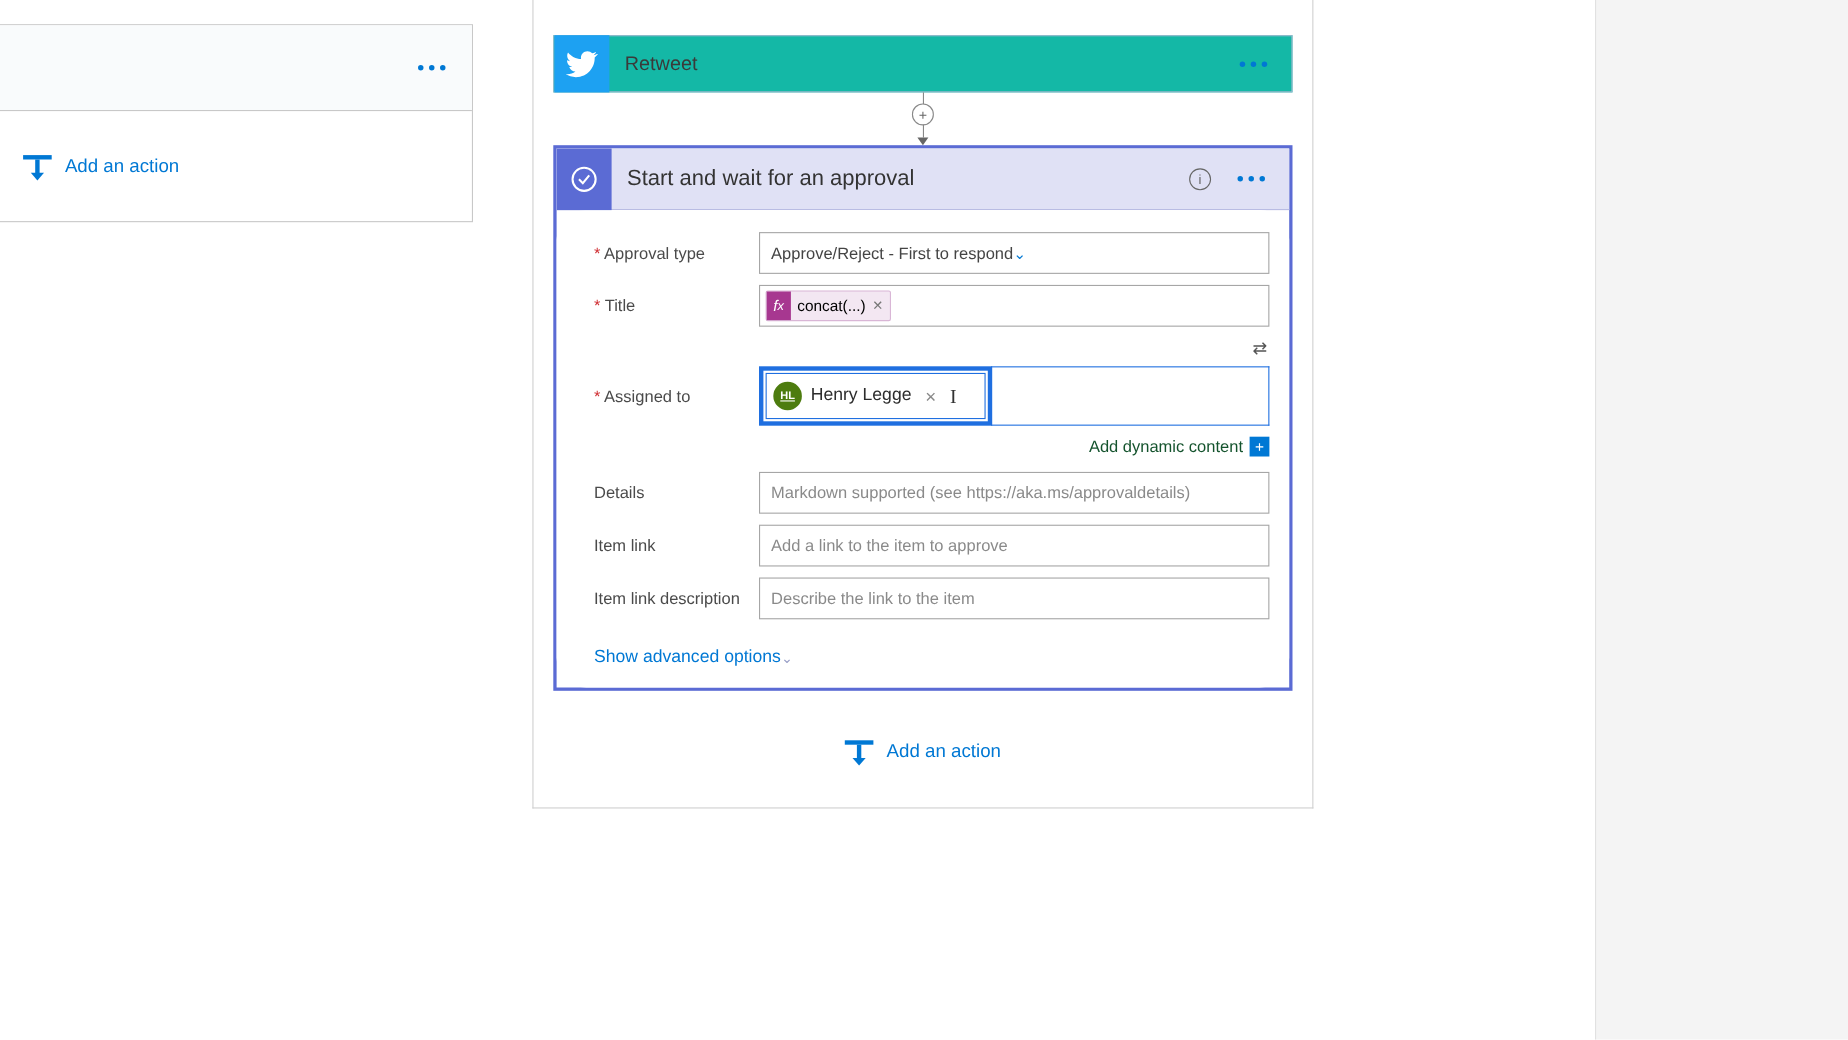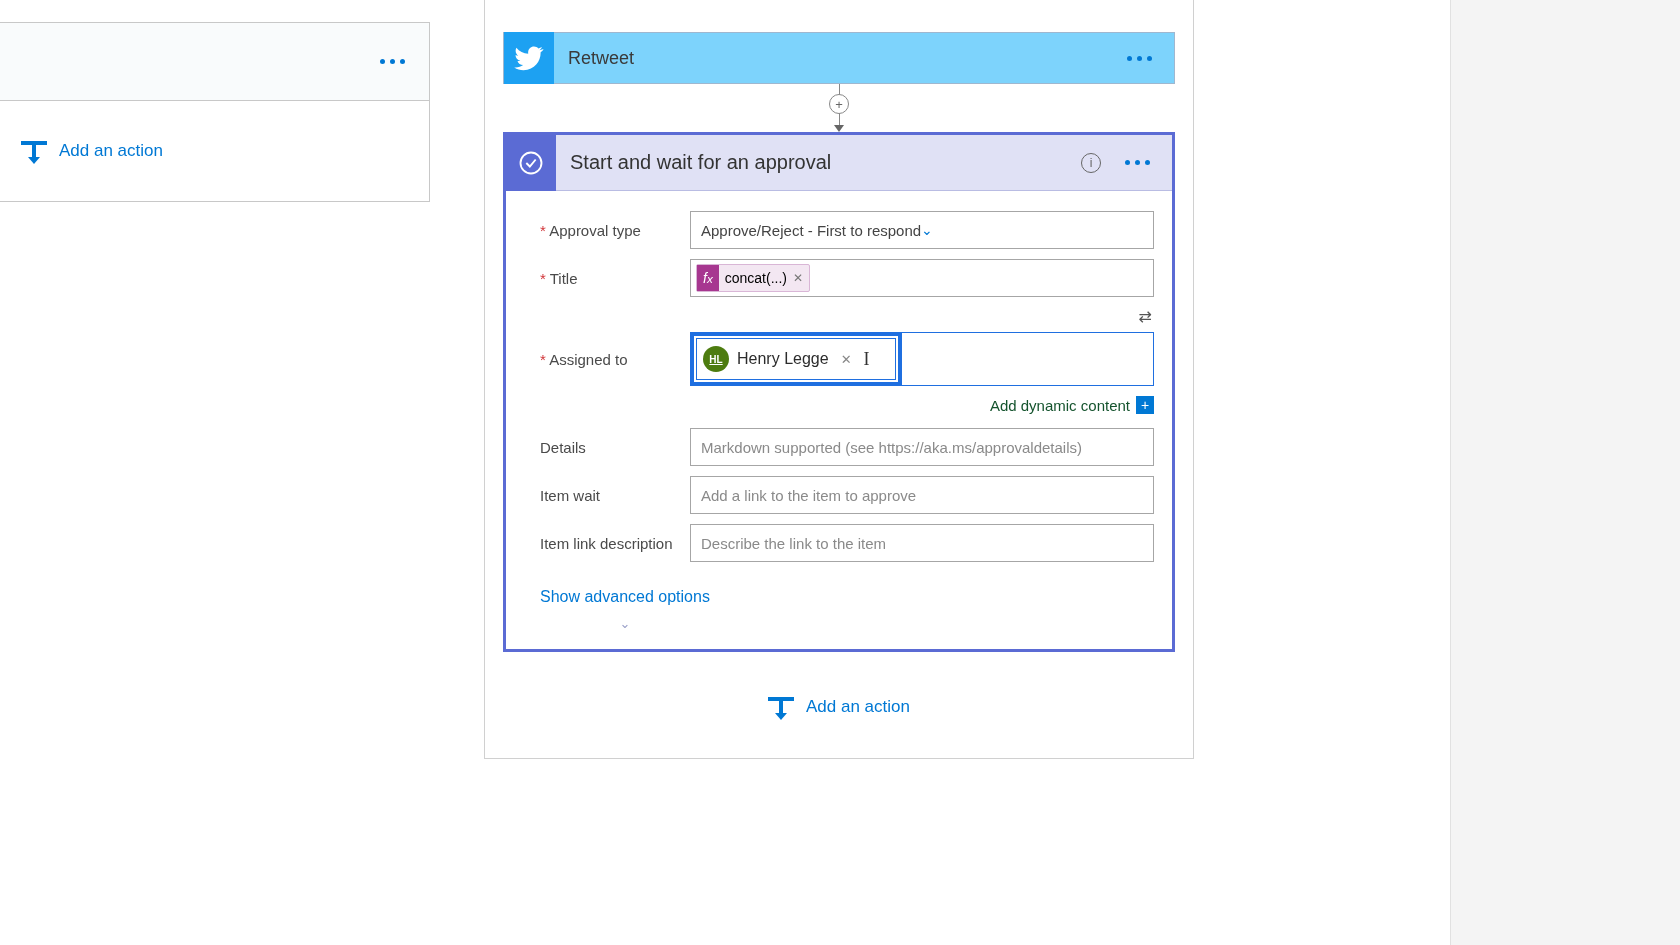--- a/index.html
+++ b/index.html
@@ -44,21 +44,21 @@
 .branch-outline {
   border-left: 1px solid #d0d0d0;
   border-right: 1px solid #d0d0d0;
   border-bottom: 1px solid #d0d0d0;
   padding: 32px 18px 28px 18px;
 }
 
 
 .action-card {
   border: 1px solid #9fb7cf;
-  background: #7dd3fc;
+  background: #14b8a6;
   display: flex; align-items: center;
   height: 52px;
   position: relative;
 }
 .action-icon-box {
   width: 50px; height: 52px;
   display: flex; align-items: center; justify-content: center;
   background: #1da1f2;
 }
 .action-title {
@@ -235,22 +235,22 @@
   height: 38px;
   width: 100%;
   padding: 0 10px;
   font-size: 15px;
   color: #444;
 }
 input.plain::placeholder { color: #8a8a8a; }
 
 .adv-link {
   color: #0078d4; font-size: 16px;
-  display: inline-flex; align-items: center; gap: 10px;
-  margin-top: 16px; cursor: pointer; flex-direction: column;
+  display: inline-flex; align-items: center; gap: 0;
+  margin-top: 16px; cursor: pointer;
 }
 .adv-chev { color: #9aa0c8; font-size: 13px; }
 
 
 .add-action {
   display: inline-flex; align-items: center; gap: 12px;
   color: #0078d4; font-size: 17px; cursor: pointer;
 }
 .add-action-icon {
   position: relative; width: 26px; height: 26px;
@@ -425,21 +425,21 @@
           </div>
 
           <div class="row">
             <div class="label">Details</div>
             <div class="field">
               <input class="plain" placeholder="Markdown supported (see https://aka.ms/approvaldetails)" style="">
             </div>
           </div>
 
           <div class="row">
-            <div class="label">Item wait</div>
+            <div class="label">Item link</div>
             <div class="field">
               <input class="plain" placeholder="Add a link to the item to approve" style="">
             </div>
           </div>
 
           <div class="row">
             <div class="label">Item link description</div>
             <div class="field">
               <input class="plain" placeholder="Describe the link to the item" style="">
             </div>

